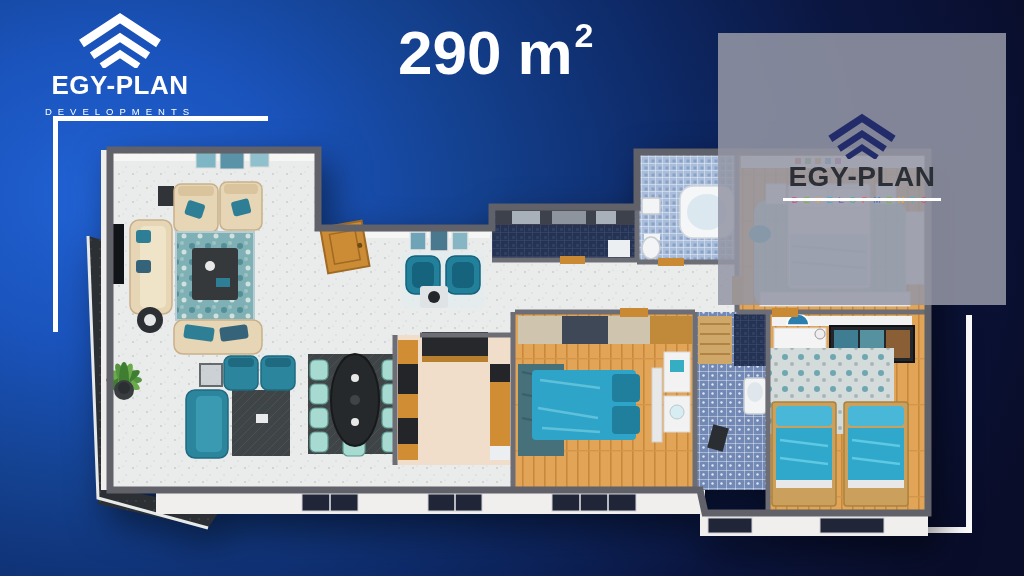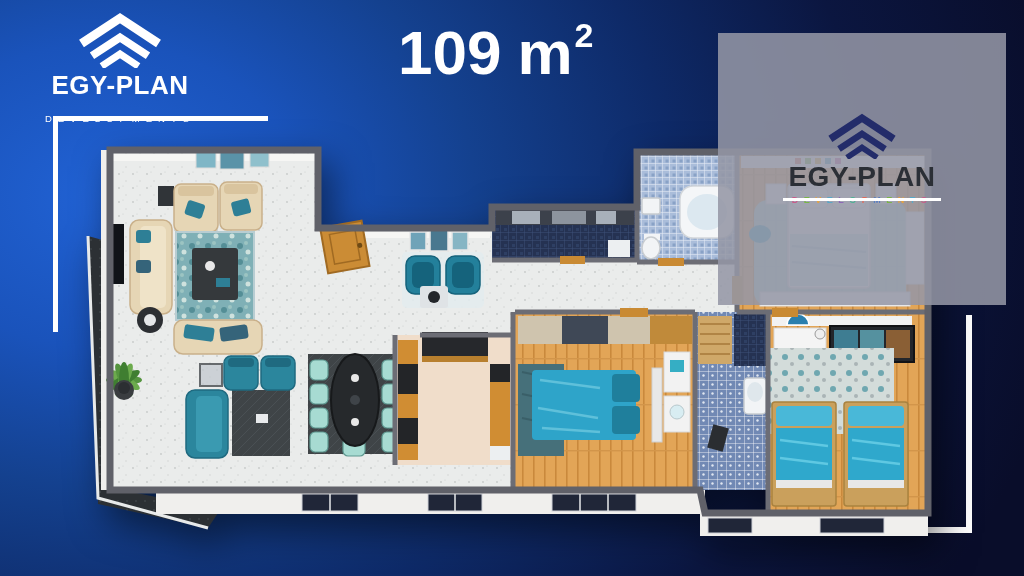--- a/index.html
+++ b/index.html
@@ -14,21 +14,21 @@
   .line{position:absolute;background:#ffffff;}
   .tl-h{left:53px;top:116px;width:215px;height:5px;}
   .tl-v{left:53px;top:116px;width:5px;height:216px;}
   .br-h{left:755px;top:527px;width:217px;height:6px;}
   .br-v{left:966px;top:315px;width:6px;height:218px;}
 
   
   .brand{position:absolute;left:40px;top:12px;width:160px;display:flex;flex-direction:column;align-items:center;color:#fff;}
   .brand svg{display:block;}
   .brand-name{font-size:26px;font-weight:700;letter-spacing:.5px;margin-top:2px;white-space:nowrap;}
-  .brand-sub{font-size:9.5px;letter-spacing:6px;margin-top:12px;white-space:nowrap;}
+  .brand-sub{font-size:9.5px;letter-spacing:6px;margin-top:5px;white-space:nowrap;}
 
   
   .area-title{position:absolute;left:398px;top:22px;color:#fff;font-weight:700;display:flex;align-items:flex-start;}
   .area-title .val{font-size:62px;line-height:1;}
   .area-title .unit{font-size:62px;line-height:1;margin-left:16px;}
   .area-title .exp{font-size:34px;line-height:1;margin-top:-4px;margin-left:2px;}
 
   
   .plan{position:absolute;left:60px;top:128px;width:880px;height:410px;
         filter:drop-shadow(10px 16px 18px rgba(0,0,0,.5));}
@@ -56,21 +56,21 @@
     <svg width="92" height="56" viewBox="0 0 100 64">
       <path d="M6,36 L50,7 L94,36" stroke="#ffffff" stroke-width="10" fill="none"></path>
       <path d="M18,50 L50,29 L82,50" stroke="#ffffff" stroke-width="9" fill="none"></path>
       <path d="M29,62 L50,48 L71,62" stroke="#ffffff" stroke-width="8" fill="none"></path>
     </svg>
     <div class="brand-name">EGY-PLAN</div>
     <div class="brand-sub">DEVELOPMENTS</div>
   </div>
 
   <div class="area-title">
-    <span class="val">109</span>
+    <span class="val">290</span>
     <span class="unit">m</span>
     <span class="exp">2</span>
   </div>
 
   <svg class="plan" viewBox="0 0 880 410">
     <defs>
       <pattern id="wood" width="11" height="46" patternUnits="userSpaceOnUse">
         <rect width="11" height="46" fill="#e2a557"></rect>
         <rect width="1.6" height="46" fill="#c9893c"></rect>
         <rect width="11" height="1.4" fill="#d2954a"></rect>

